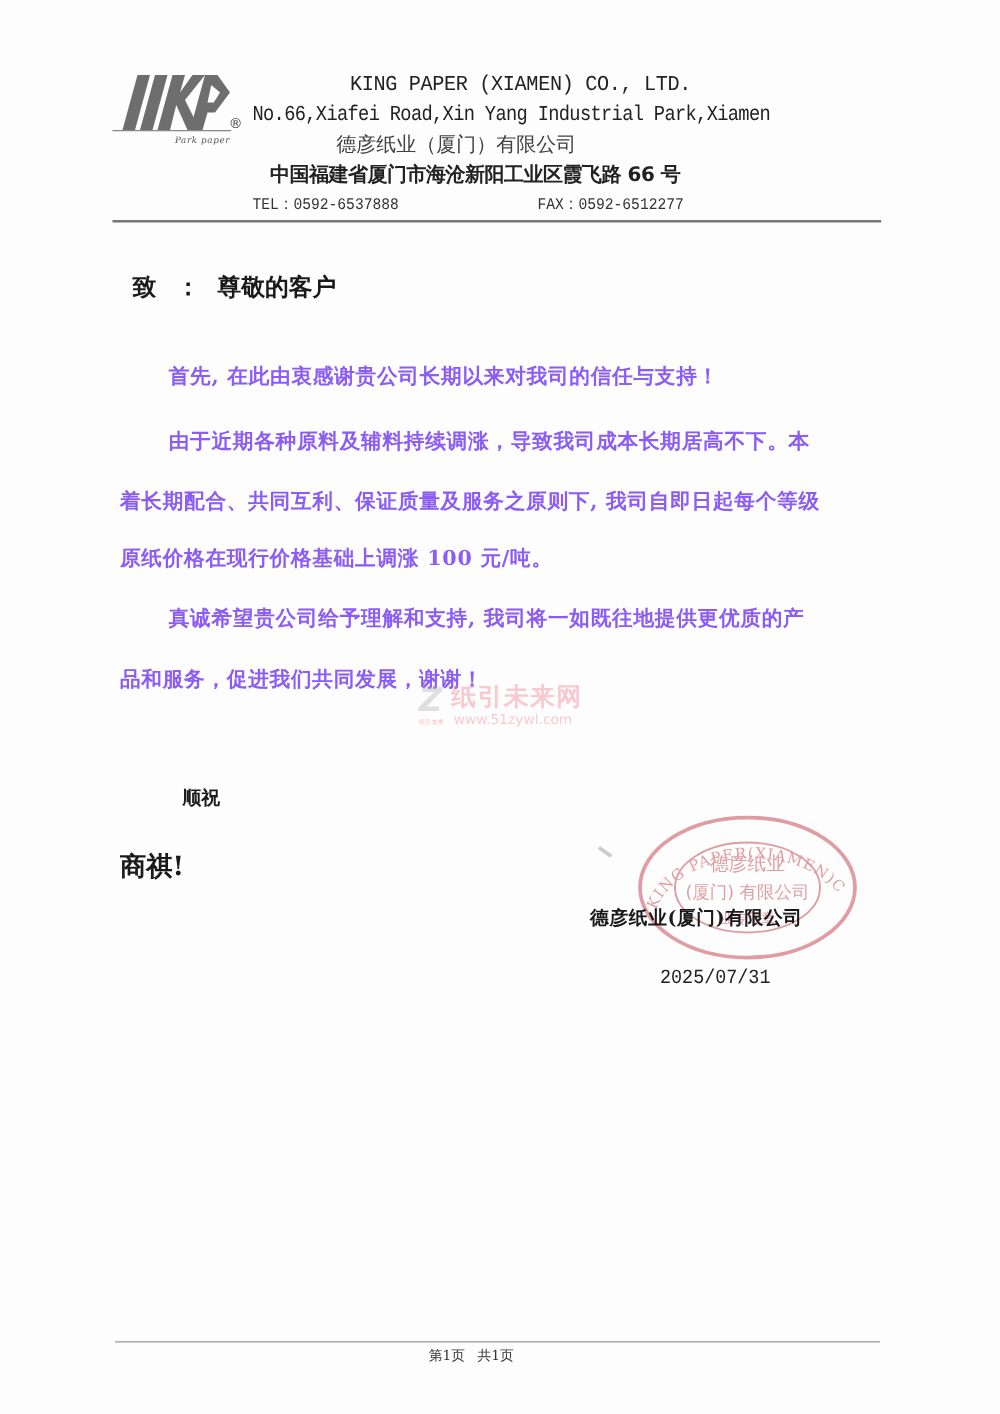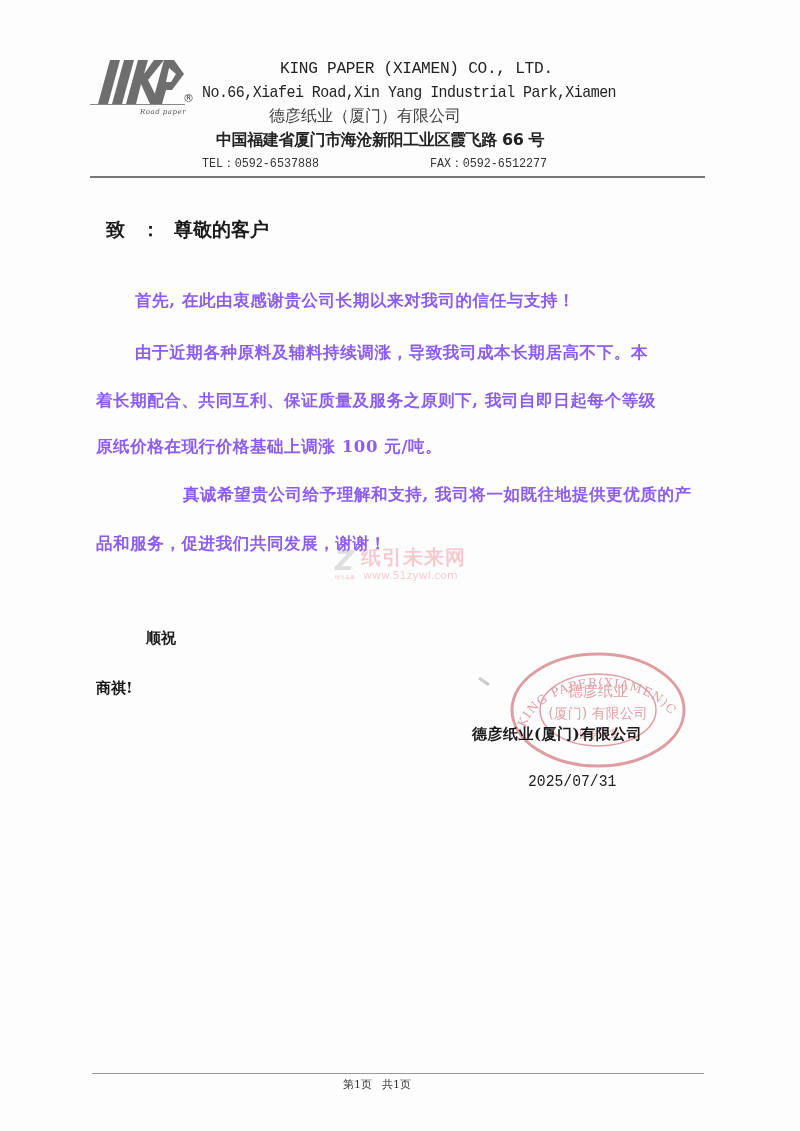--- a/index.html
+++ b/index.html
@@ -23,24 +23,24 @@
     .hdr-fax { left: 430px; top: 154px; font-size: 13px; font-family: "Liberation Mono", monospace; color: #333; transform: scaleX(0.9); transform-origin: left; }
     .hdr-rule { left: 90px; top: 176px; width: 615px; height: 2px; background: #777; }
     
     .to-line { left: 106px; top: 217px; font-size: 19px; font-weight: bold; font-family: "DejaVu Serif", serif; color: #1a1a1a; }
     .to-line .to-colon { margin: 0 14px 0 16px; }
     .para { font-size: 16.5px; font-weight: bold; font-family: "DejaVu Serif", serif; color: #8b5cf6; white-space: nowrap; letter-spacing: 0.6px; }
     .p1 { left: 135px; top: 290px; }
     .p2a { left: 135px; top: 342px; }
     .p2b { left: 96px; top: 390px; }
     .p2c { left: 96px; top: 436px; }
-    .p3a { left: 135px; top: 484px; margin-left: 48px; }
+    .p3a { left: 135px; top: 484px; }
     .p3b { left: 96px; top: 533px; }
     .closing1 { left: 146px; top: 629px; font-size: 15px; font-weight: bold; font-family: "DejaVu Serif", serif; }
-    .closing2 { left: 96px; top: 679px; font-size: 15px; font-weight: bold; font-family: "DejaVu Serif", serif; }
+    .closing2 { left: 96px; top: 679px; font-size: 21px; font-weight: bold; font-family: "DejaVu Serif", serif; }
     .sig-company { left: 472px; top: 725px; font-size: 15px; font-weight: bold; font-family: "DejaVu Serif", serif; letter-spacing: 0.5px; z-index: 3; }
     .sig-date { left: 528px; top: 773px; font-size: 16px; font-family: "Liberation Mono", monospace; color: #222; transform: scaleX(0.92); transform-origin: left; }
     
     .stamp { left: 503px; top: 648px; width: 190px; height: 122px; z-index: 2; opacity: 0.55; }
     .stamp svg { width: 100%; height: 100%; }
     
     .watermark { left: 335px; top: 546px; width: 150px; height: 38px; opacity: 0.38; }
     .wm-z { position: absolute; left: 0; top: 0; font-size: 26px; font-weight: bold; color: #b0b0b0; font-family: "DejaVu Sans", sans-serif; font-style: italic; }
     .wm-small { position: absolute; left: 0; top: 28px; font-size: 5px; color: #e05060; font-family: "DejaVu Sans", sans-serif; }
     .wm-title { position: absolute; left: 26px; top: -2px; font-size: 20px; font-weight: bold; color: #f07a8a; font-family: "DejaVu Sans", sans-serif; letter-spacing: 1px; }
@@ -57,21 +57,21 @@
 <div class="abs logo">
   <svg class="logo-mark" viewBox="0 0 92 44">
     <polygon points="6,44 16,44 28,0 18,0" fill="#6e6e6e"></polygon>
     <polygon points="20,44 30,44 42,0 32,0" fill="#6e6e6e"></polygon>
     <polygon points="34,44 44,44 49,24 58,44 68,44 56,20 72,0 62,0 52,14 56,0 46,0" fill="#6e6e6e"></polygon>
     <polygon points="60,44 70,44 74,30 80,30 92,14 82,0 72,0" fill="#6e6e6e"></polygon>
     <polygon points="77,8 84,14 79,22 74,22" fill="#fdfdfd"></polygon>
   </svg>
   <span class="logo-reg">®</span>
   <div class="logo-line"></div>
-  <span class="logo-sub">Road paper</span>
+  <span class="logo-sub">Park paper</span>
 </div>
 
 <div class="abs hdr-en1">KING PAPER (XIAMEN) CO., LTD.</div>
 <div class="abs hdr-en2">No.66,Xiafei Road,Xin Yang Industrial Park,Xiamen</div>
 <div class="abs hdr-cn1">德彦纸业（厦门）有限公司</div>
 <div class="abs hdr-cn2">中国福建省厦门市海沧新阳工业区霞飞路 66 号</div>
 <div class="abs hdr-tel">TEL：0592-6537888</div>
 <div class="abs hdr-fax">FAX：0592-6512277</div>
 <div class="abs hdr-rule"></div>
 

